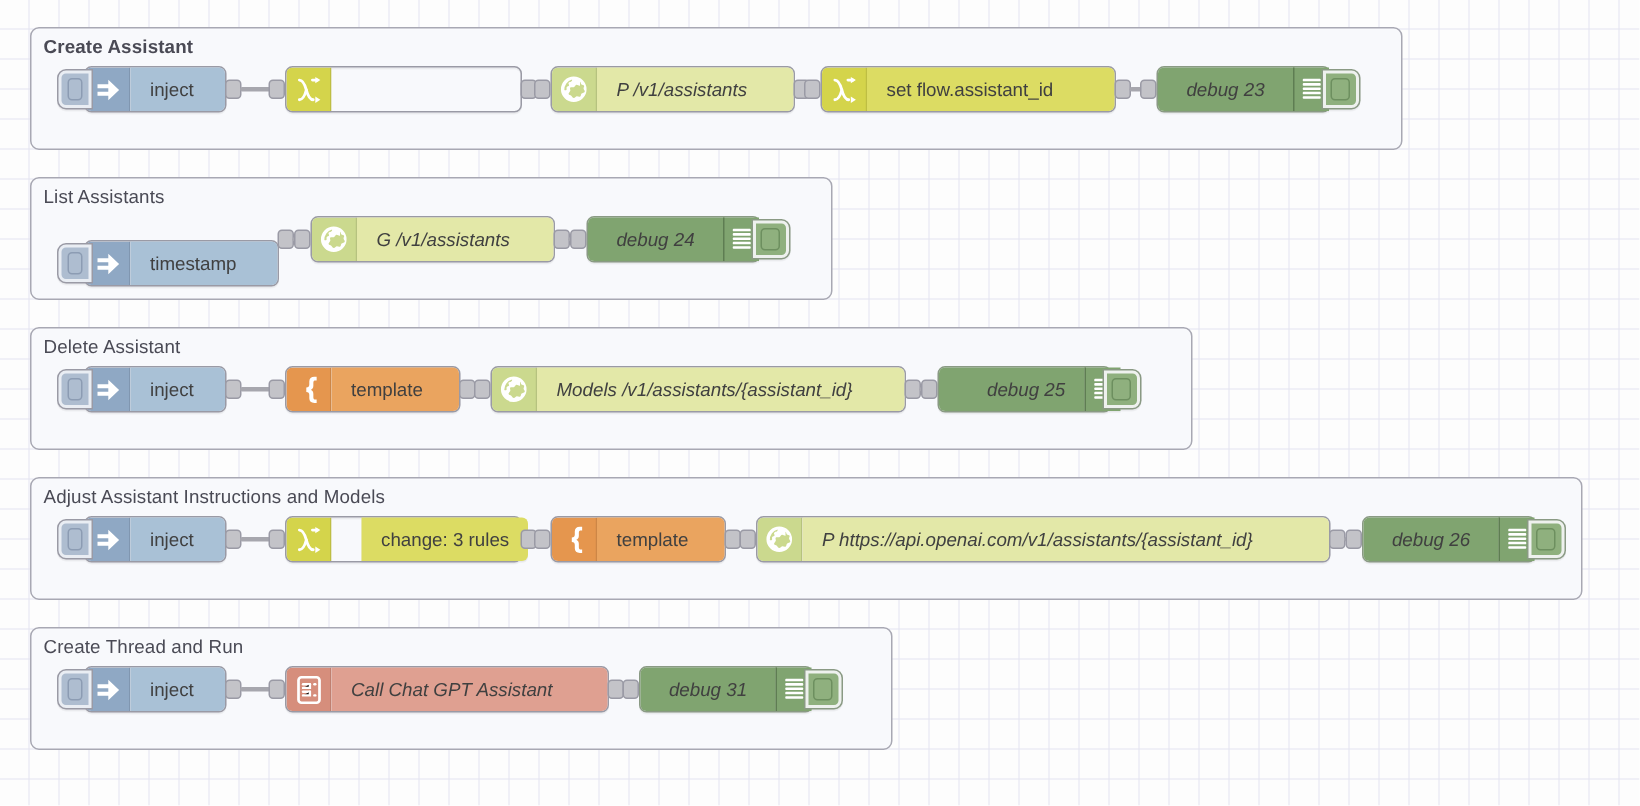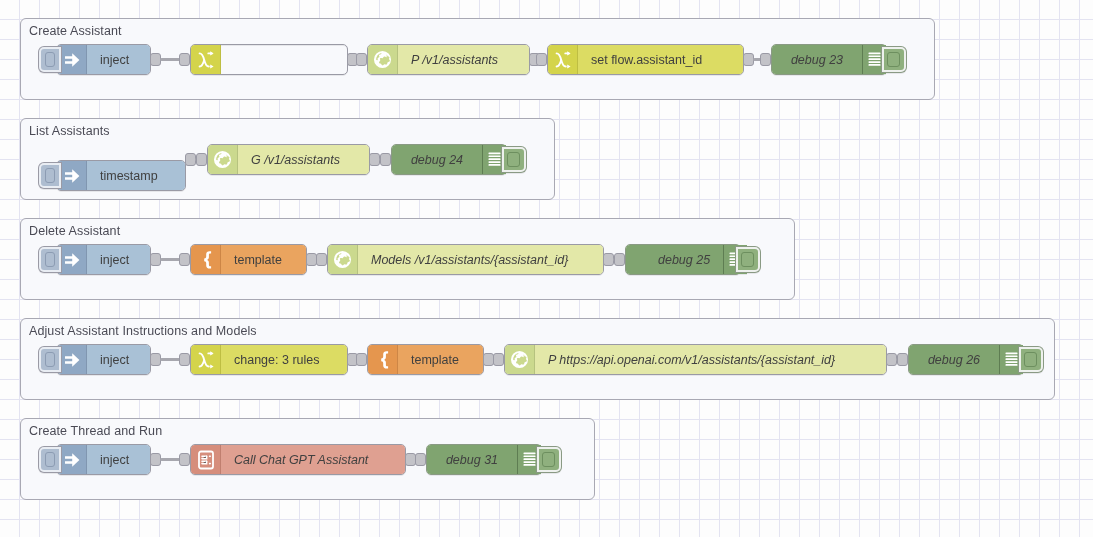--- a/index.html
+++ b/index.html
@@ -150,21 +150,21 @@
     top: 14px;
   }
 
   
   svg { display: block; }
 </style>
 </head>
 <body>
 
 <div id="canvas">
-    <div class="group" style="left: 20px; top: 18px; width: 915px; height: 82px;">
+    <div class="group" style="left: 20px; top: 18px; width: 915px; height: 82px; font-weight: bold;">
       <div class="group-label">Create Assistant</div>
     </div>
     <div class="node t-inject" style="left: 56px; top: 44px; width: 95px;">
       <div class="inject-btn">
         <i></i>
       </div>
       <div class="node-icon">
         <svg width="18" height="16" viewBox="0 0 18 16">
           <path fill="#ffffff" d="M2 4.2h7.2V1.2L16.4 8l-7.2 6.8v-3H2V9.2h7.2V6.8H2z"></path>
         </svg>
@@ -358,21 +358,21 @@
         <svg width="18" height="18" viewBox="0 0 18 18">
           <g stroke="#ffffff" stroke-width="1.9" fill="none" stroke-linecap="round">
             <path d="M2.6 2.4c2.2 0 3.4 2 4.6 6.5s2.4 6.6 4.6 6.6"></path>
             <path d="M2.6 15.5c2.2 0 3.4-2 4.6-6.5"></path>
             <path d="M11.3 2.4h3.4"></path>
           </g>
           <path fill="#ffffff" d="M13.2 0.3l3.4 2.1-3.4 2.1z"></path>
           <path fill="#ffffff" d="M13.2 13.4l3.4 2.1-3.4 2.1z"></path>
         </svg>
       </div>
-      <div class="node-label" style="flex: 1 1 0%;">change: 3 rules</div>
+      <div class="node-label" style="flex: 1 1 0%; margin-left: 20px;">change: 3 rules</div>
     </div>
     <div class="port" style="left: 347px; top: 353px;"></div>
     <div class="wire" style="left: 357px; top: 358px; width: 4px;"></div>
     <div class="port" style="left: 356px; top: 353px;"></div>
     <div class="node t-template" style="left: 367px; top: 344px; width: 117px;">
       <div class="node-icon">
         <svg width="14" height="20" viewBox="0 0 14 20">
           <path fill="#ffffff" d="M10.6 1.2c-2.2 0-3.4 1.1-3.4 3.1v2.1c0 1.3-.6 2-2 2v2.9c1.4 0 2 .7 2 2v2.2c0 2 1.2 3.1 3.4 3.1h1.5v-2.3h-.7c-1.1 0-1.5-.4-1.5-1.5v-2.1c0-1.4-.6-2.3-1.7-2.8 1.1-.5 1.7-1.4 1.7-2.8V5.1c0-1.1.4-1.5 1.5-1.5h.7V1.2z"></path>
         </svg>
       </div>

